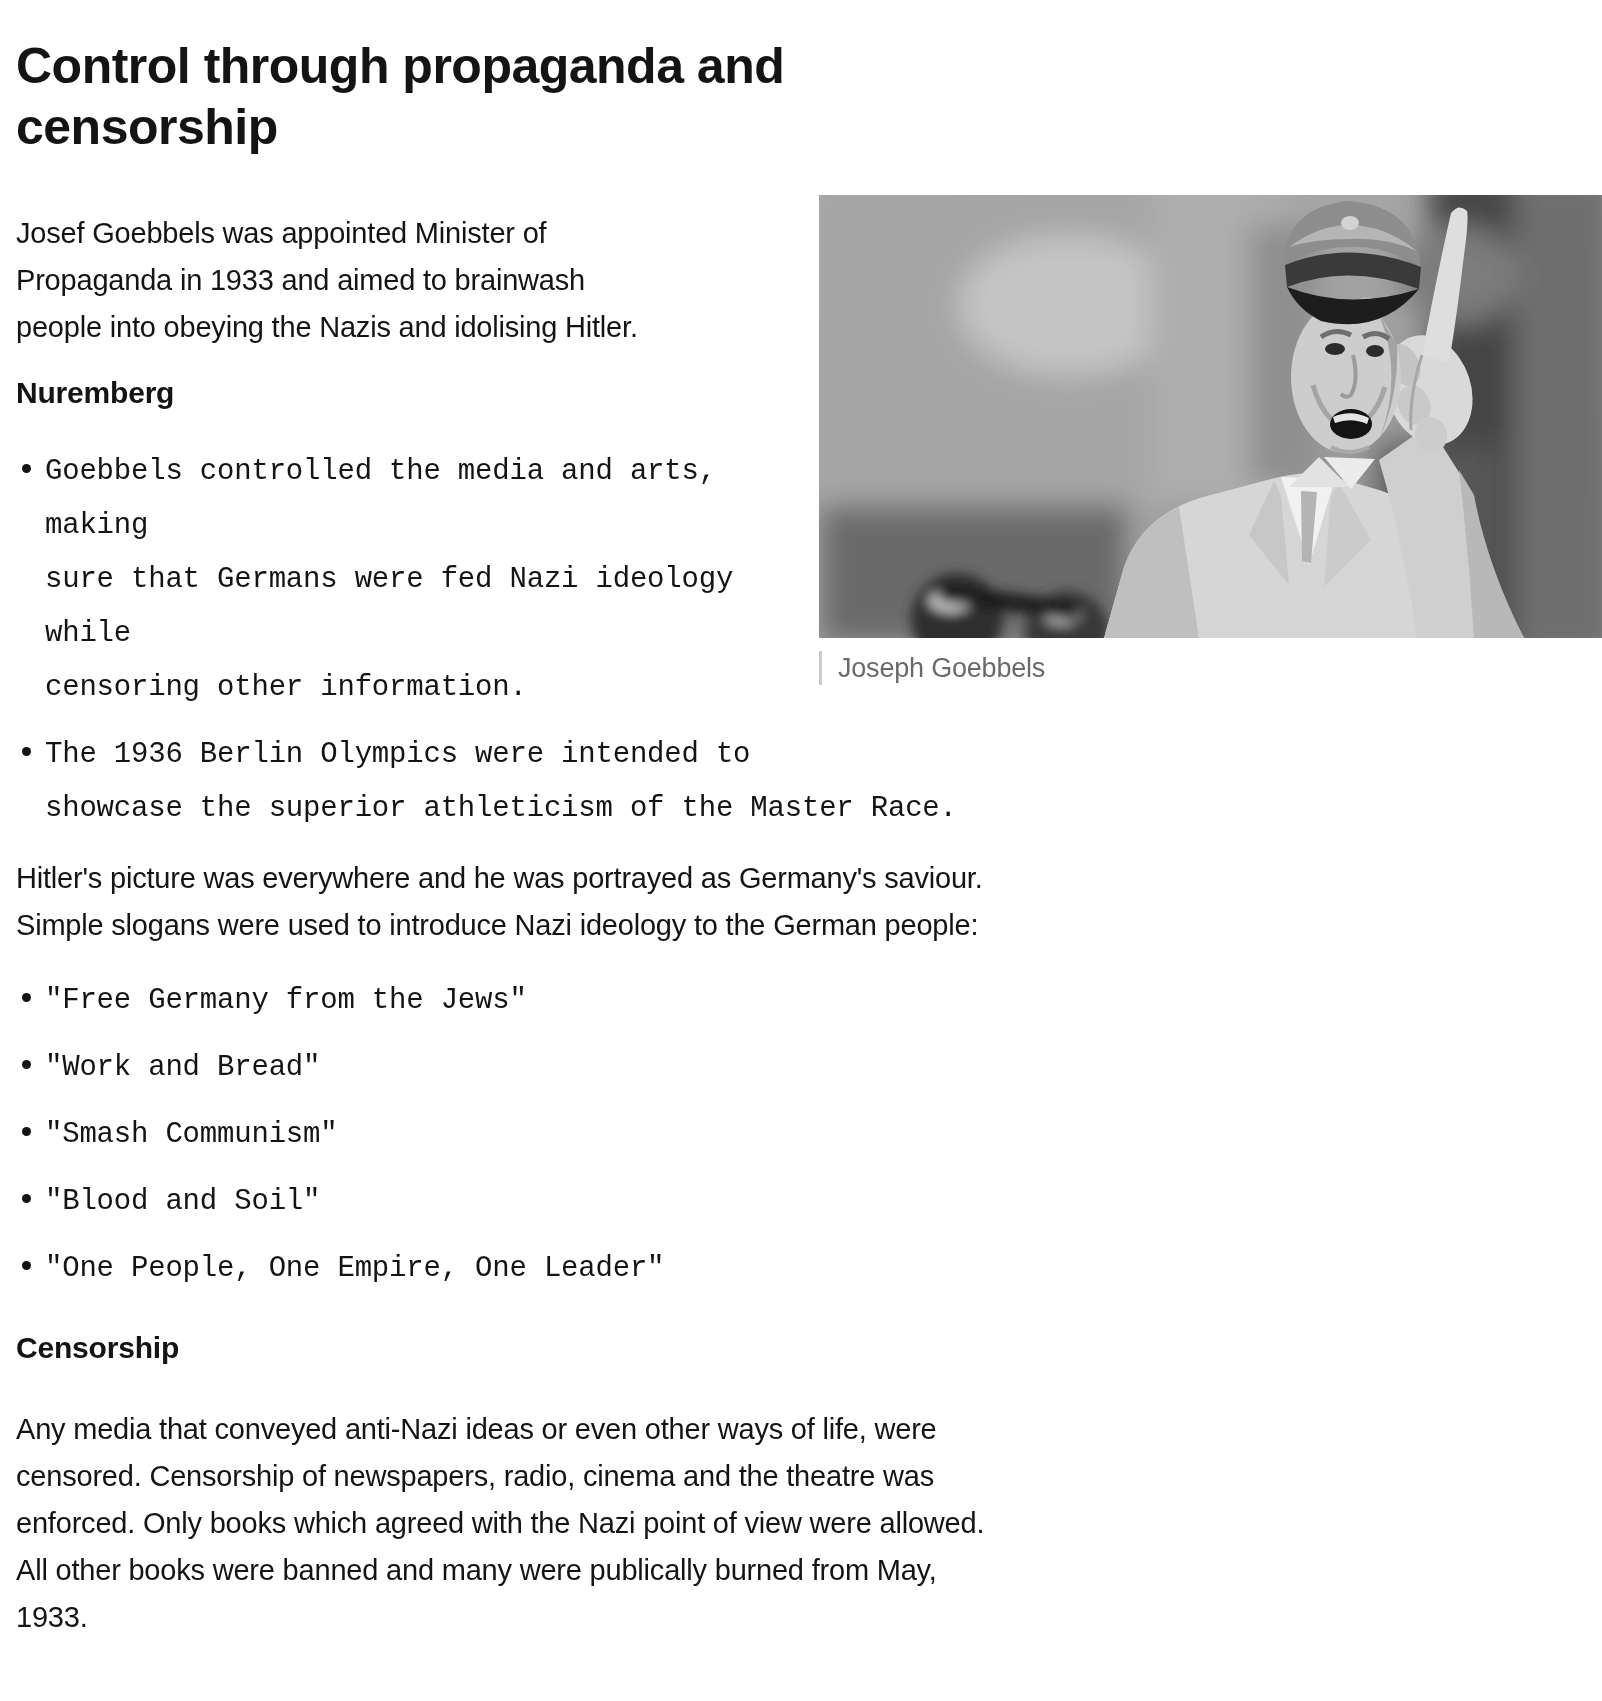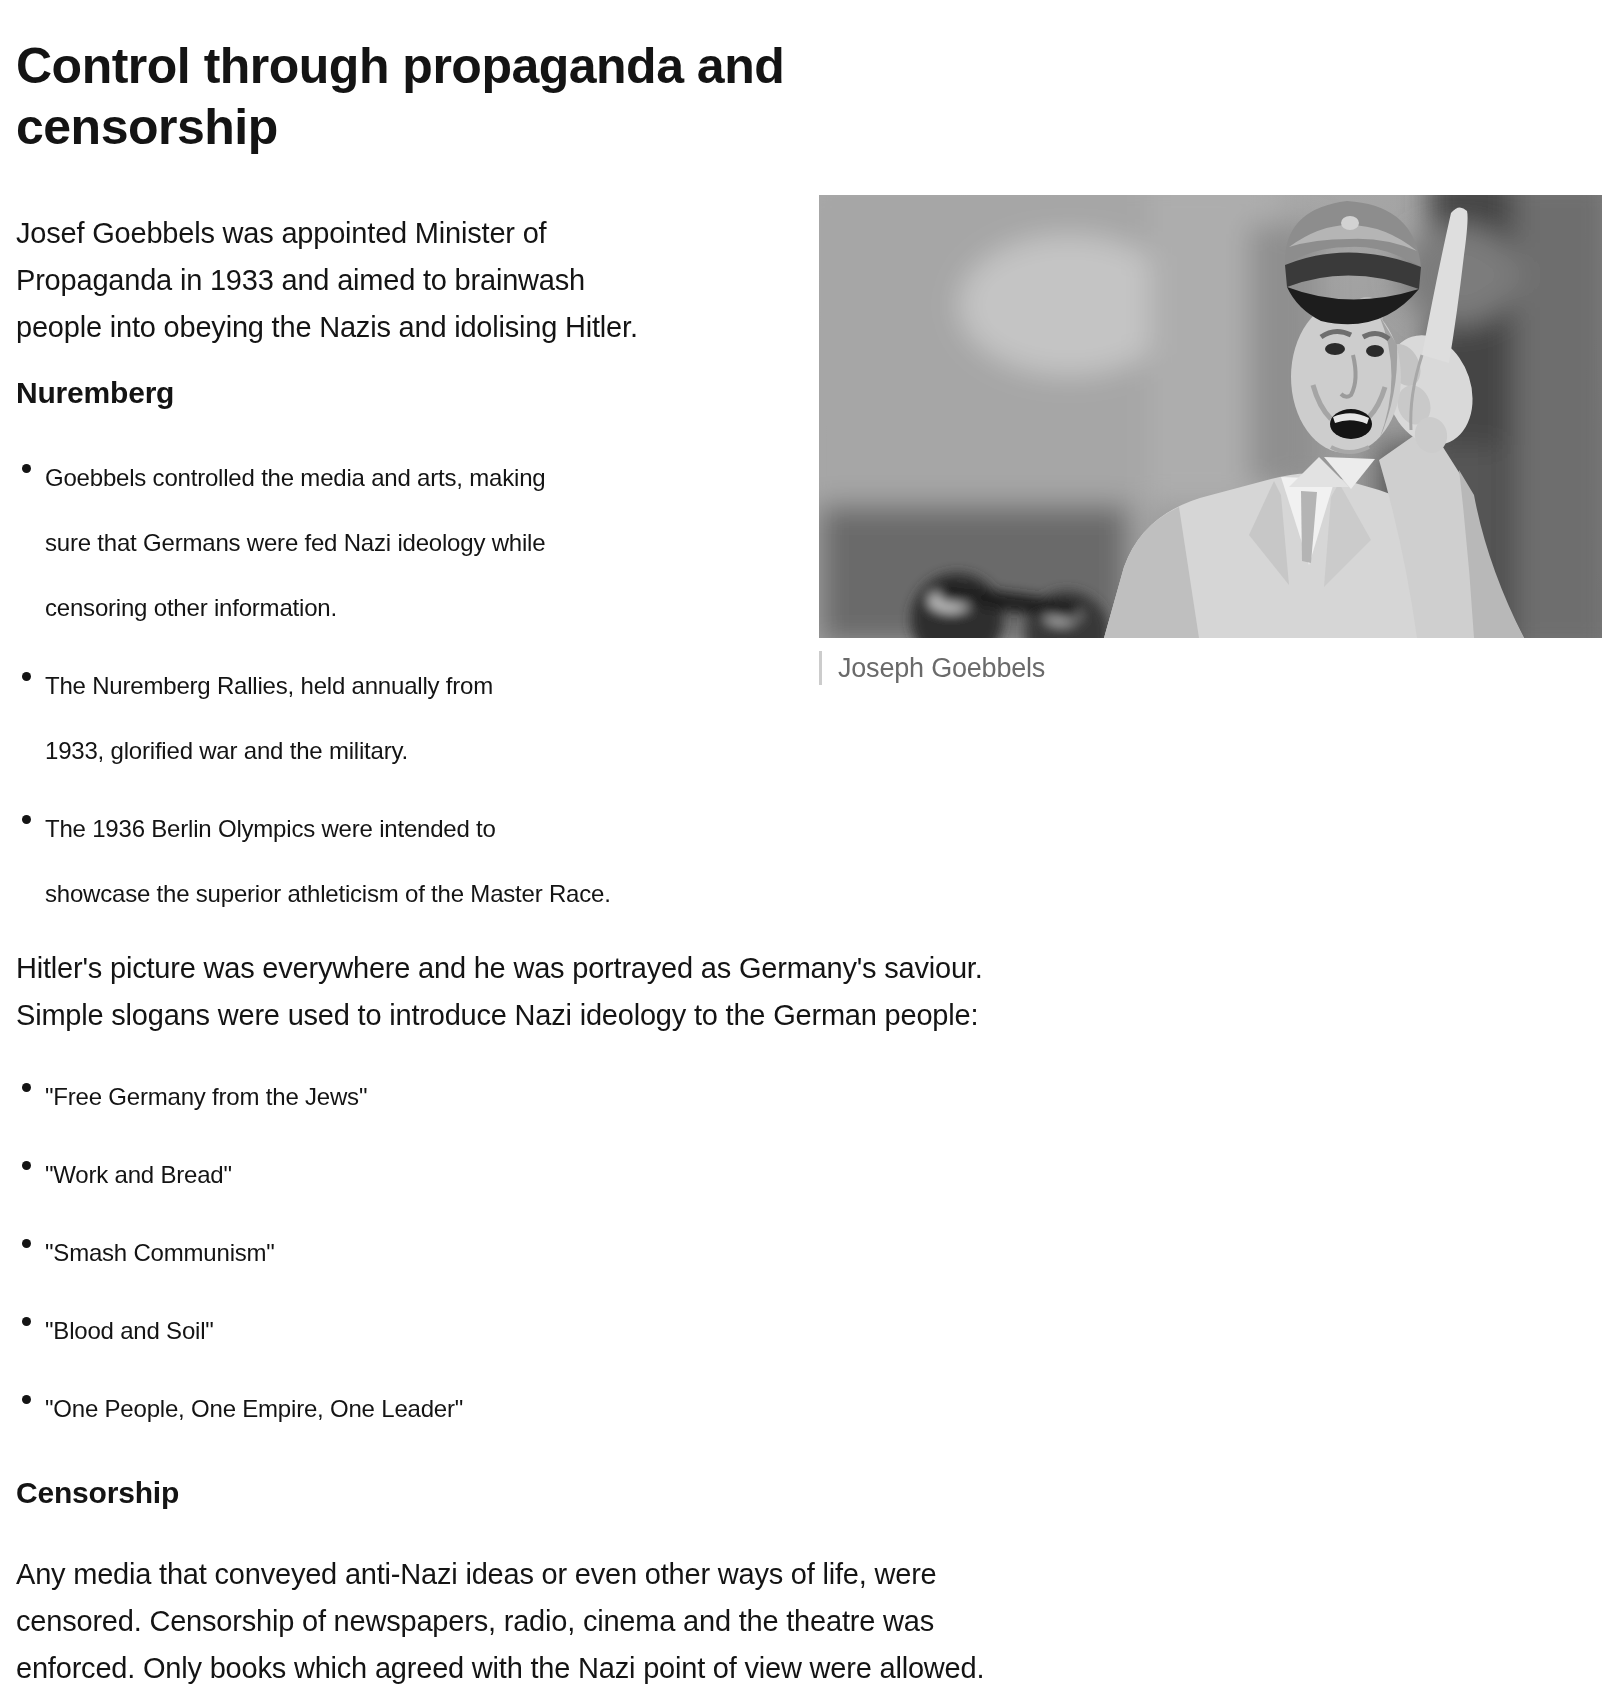--- a/index.html
+++ b/index.html
@@ -72,24 +72,25 @@
 
   ul.bullet-list {
     list-style: none;
     margin: 32px 0 0 0;
     padding: 0;
   }
   ul.slogan-list { margin-top: 25px; }
   ul.bullet-list li {
     position: relative;
     padding-left: 29px;
-    font-size: 24px;
-    line-height: 65px;
+    font-size: 29px;
+    line-height: 54px;
     letter-spacing: -0.2px;
     margin: 0 0 13px 0;
+    font-family: Liberation Mono, monospace;
   }
   ul.bullet-list li::before {
     content: "";
     position: absolute;
     left: 6px;
     top: 19px;
     width: 9px;
     height: 9px;
     border-radius: 50%;
     background: #141414;
@@ -209,22 +210,20 @@
   <p class="body-text intro lines">Josef Goebbels was appointed Minister of
 Propaganda in 1933 and aimed to brainwash
 people into obeying the Nazis and idolising Hitler.</p>
 
   <h2 class="sub-heading">Nuremberg</h2>
 
   <ul class="bullet-list">
     <li class="lines">Goebbels controlled the media and arts, making
 sure that Germans were fed Nazi ideology while
 censoring other information.</li>
-    <li class="lines">The Nuremberg Rallies, held annually from
-1933, glorified war and the military.</li>
     <li class="lines">The 1936 Berlin Olympics were intended to
 showcase the superior athleticism of the Master Race.</li>
   </ul>
 
 
   <p class="body-text hitler lines">Hitler's picture was everywhere and he was portrayed as Germany's saviour.
 Simple slogans were used to introduce Nazi ideology to the German people:</p>
 
   <ul class="bullet-list slogan-list">
     <li>"Free Germany from the Jews"</li>

